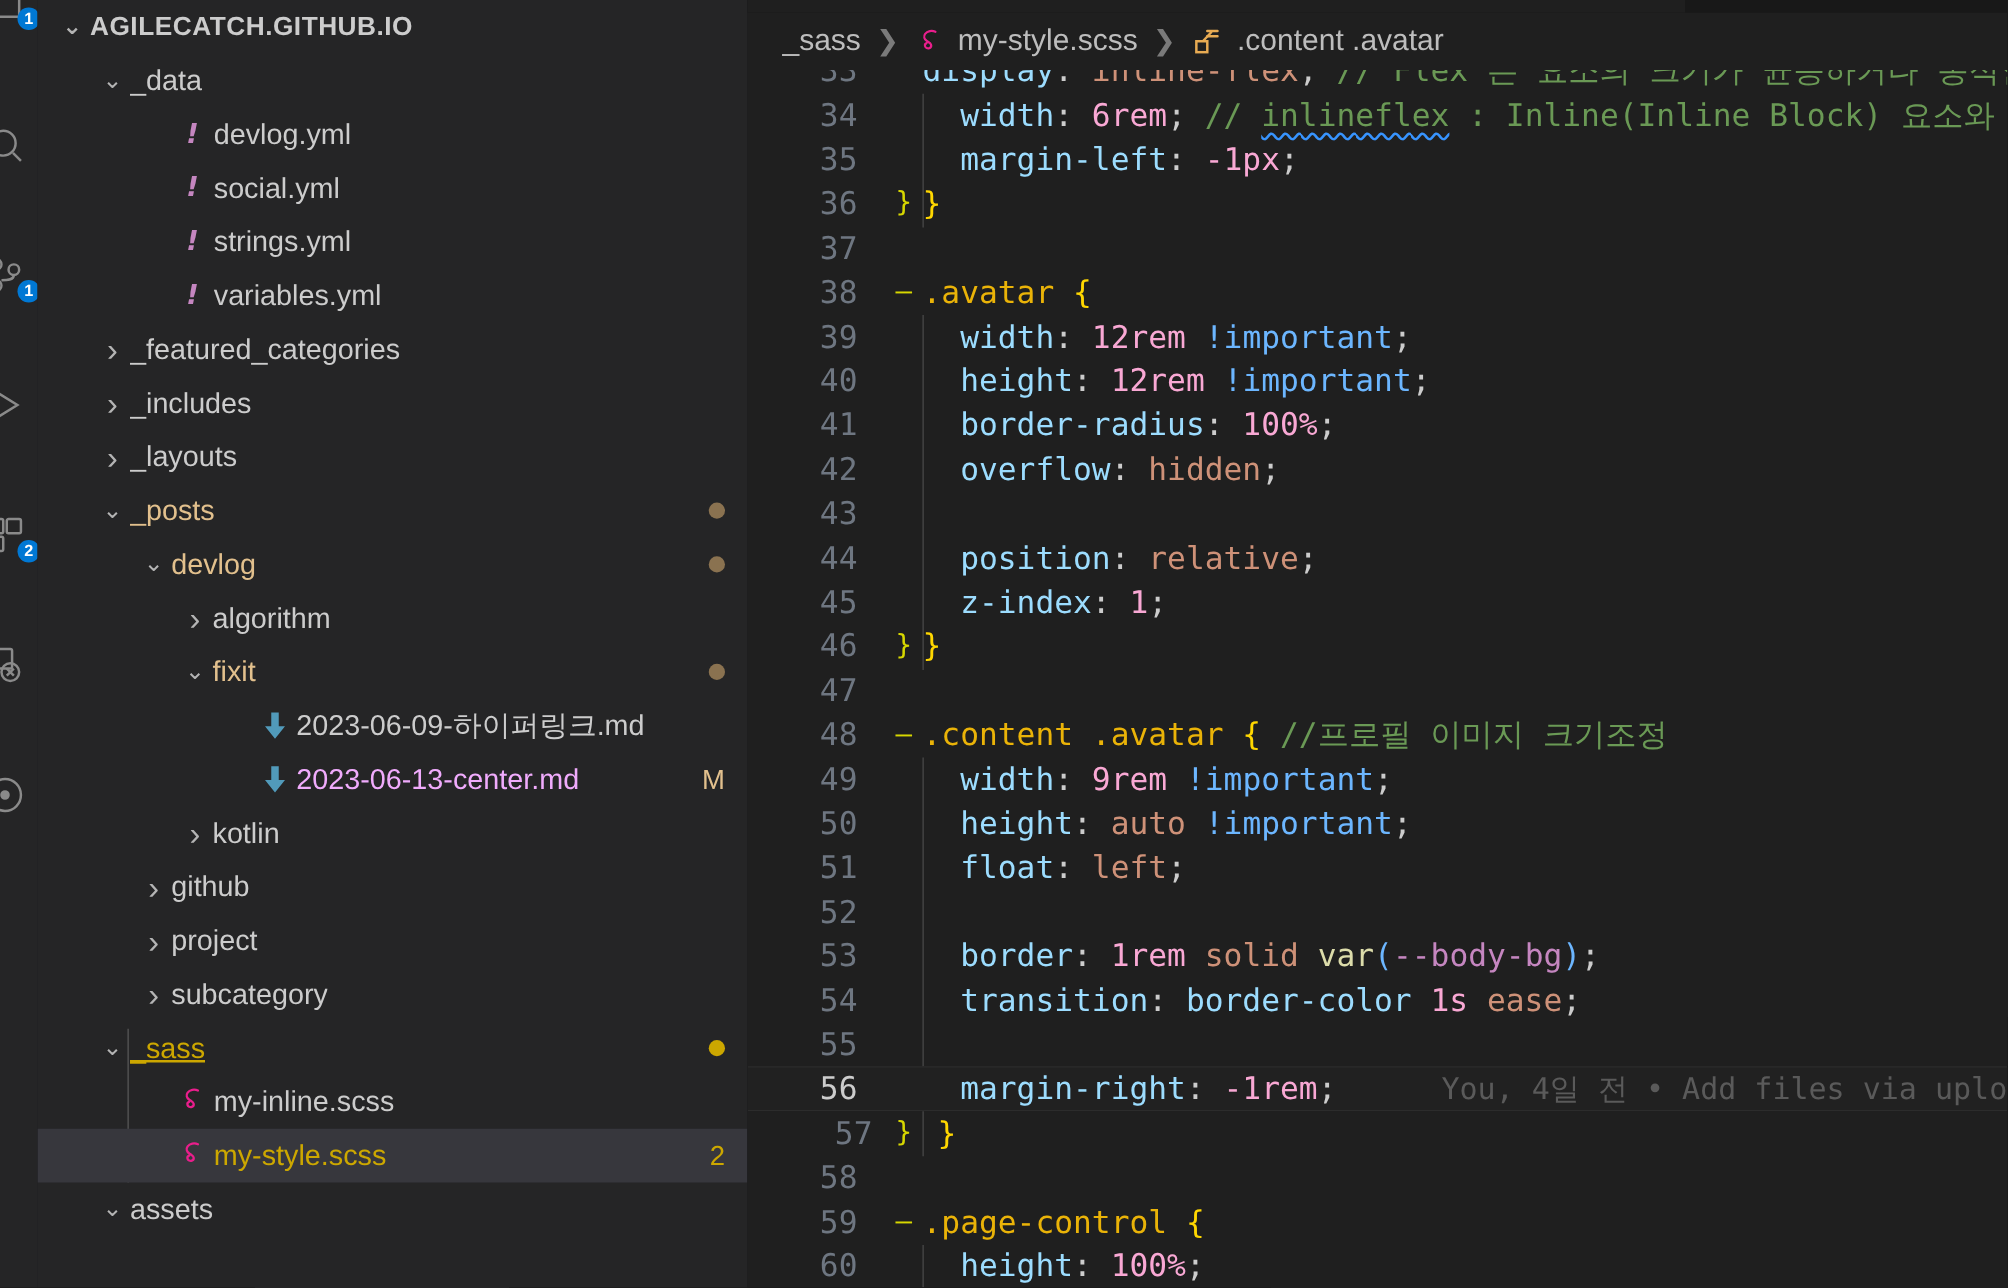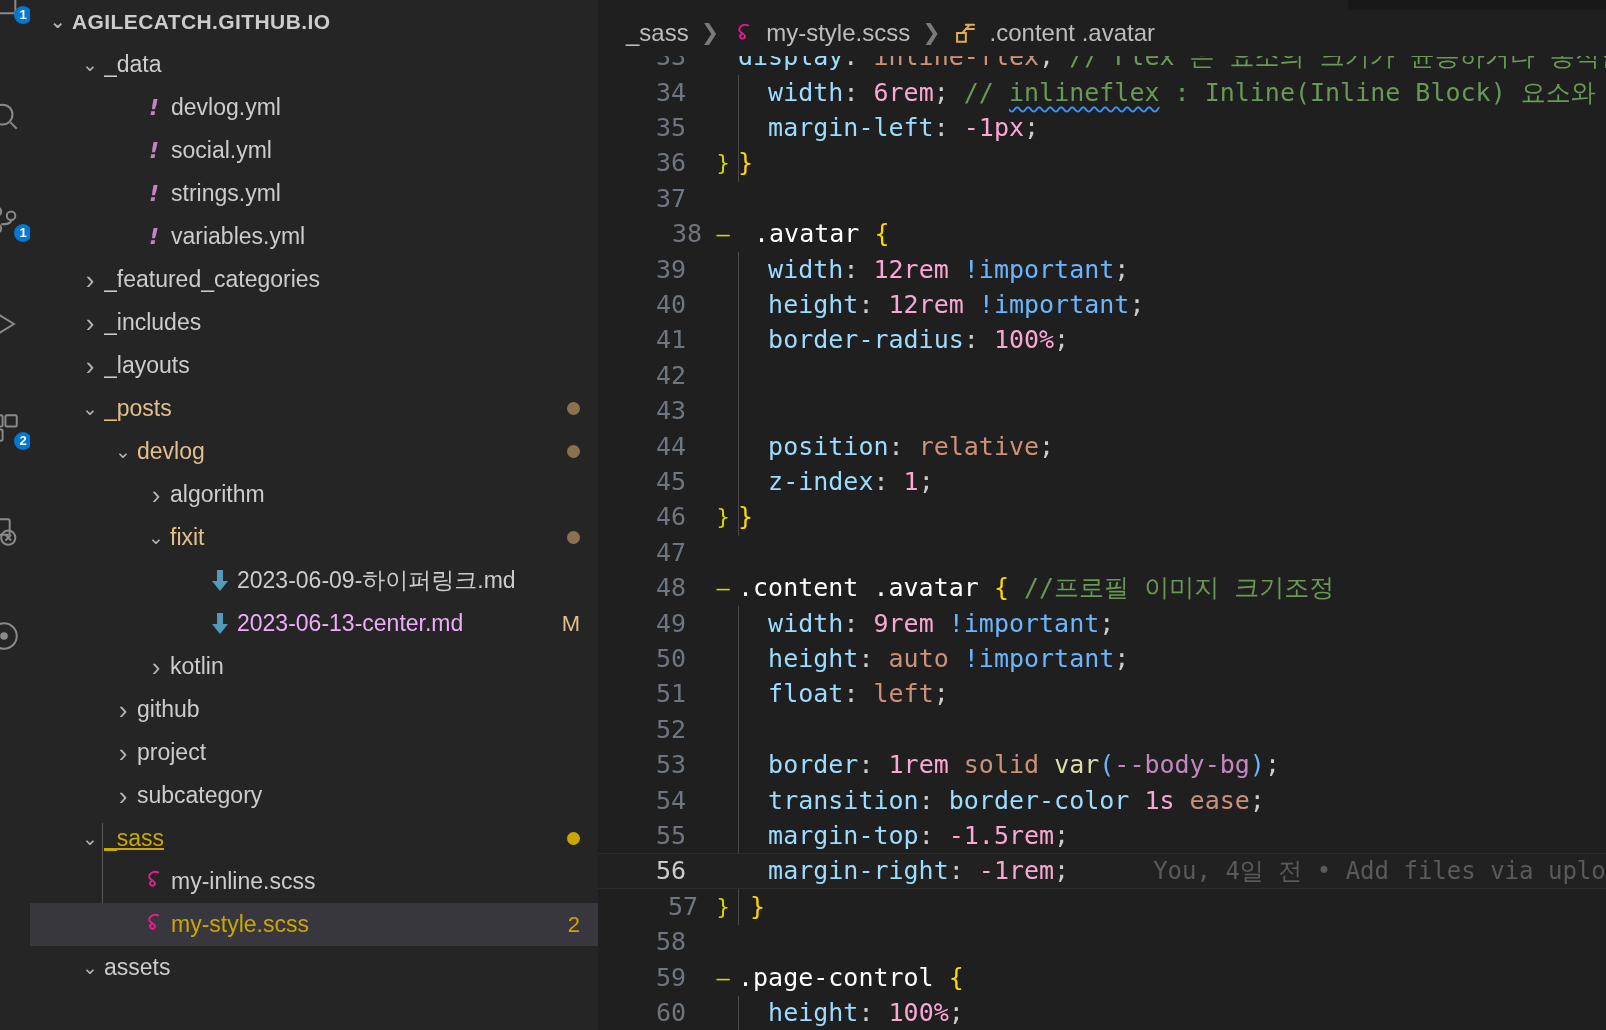--- a/index.html
+++ b/index.html
@@ -184,21 +184,21 @@
 
   
   .code-guide {
     position: absolute;
     left: 140px;
     width: 1px;
     background: #4a4a4a;
   }
 
   
-  .t-sel    { color: #ffffff; }
+  .t-sel    { color: #eab308; }
   .t-prop   { color: #9cdcfe; }
   .t-punc   { color: #cccccc; }
   .t-num    { color: #f9a8d4; }
   .t-kw     { color: #6cb6ff; }
   .t-val    { color: #ce9178; }
   .t-brace  { color: #ffd700; }
   .t-com    { color: #6a9955; }
   .t-varfn  { color: #dcdcaa; }
   .t-dash   { color: #c586c0; }
   .t-paren  { color: #6cb6ff; }
@@ -446,38 +446,38 @@
       <div id="code">
           <div class="code-guide" style="top: 19.47px; height: 106.2px;"></div>
           <div class="code-guide" style="top: 196.47px; height: 283.2px;"></div>
           <div class="code-guide" style="top: 550.47px; height: 318.6px;"></div>
           <div class="code-guide" style="top: 939.87px; height: 35.4px;"></div>
           <div class="code-line" style="position: absolute; left: 0px; right: 0px; top: -17px;"><span class="lnum">33</span><span class="fold"></span><span class="ctext"><span class="t-prop">display</span><span class="t-punc">: </span><span class="t-val">inline-flex</span><span class="t-punc">;</span><span class="t-com"> // Flex 은 요소의 크기가 균등하거나 동적인</span></span></div>
           <div class="code-line" style="position: absolute; left: 0px; right: 0px; top: 18.4px;"><span class="lnum">34</span><span class="fold"></span><span class="ctext"><span class="t-punc">  </span><span class="t-prop">width</span><span class="t-punc">: </span><span class="t-num">6rem</span><span class="t-punc">;</span><span class="t-com"> // </span><span class="t-com squiggle">inlineflex</span><span class="t-com"> : Inline(Inline Block) 요소와 같은</span></span></div>
           <div class="code-line" style="position: absolute; left: 0px; right: 0px; top: 53.8px;"><span class="lnum">35</span><span class="fold"></span><span class="ctext"><span class="t-punc">  </span><span class="t-prop">margin-left</span><span class="t-punc">: </span><span class="t-num">-1px</span><span class="t-punc">;</span></span></div>
           <div class="code-line" style="position: absolute; left: 0px; right: 0px; top: 89.2px;"><span class="lnum">36</span><span class="fold"></span><span class="ctext"><span class="t-brace">}</span></span></div>
           <div class="code-line" style="position: absolute; left: 0px; right: 0px; top: 124.6px;"><span class="lnum">37</span><span class="fold"></span><span class="ctext"></span></div>
-          <div class="code-line" style="position: absolute; left: 16px; right: 0px; top: 160px;"><span class="lnum">38</span><span class="fold"></span><span class="ctext"><span class="t-sel">.avatar</span><span class="t-punc"> </span><span class="t-brace">{</span></span></div>
+          <div class="code-line" style="position: absolute; left: 0px; right: 0px; top: 160px;"><span class="lnum">38</span><span class="fold"></span><span class="ctext"><span class="t-sel">.avatar</span><span class="t-punc"> </span><span class="t-brace">{</span></span></div>
           <div class="code-line" style="position: absolute; left: 0px; right: 0px; top: 195.4px;"><span class="lnum">39</span><span class="fold"></span><span class="ctext"><span class="t-punc">  </span><span class="t-prop">width</span><span class="t-punc">: </span><span class="t-num">12rem</span><span class="t-punc"> </span><span class="t-kw">!important</span><span class="t-punc">;</span></span></div>
           <div class="code-line" style="position: absolute; left: 0px; right: 0px; top: 230.8px;"><span class="lnum">40</span><span class="fold"></span><span class="ctext"><span class="t-punc">  </span><span class="t-prop">height</span><span class="t-punc">: </span><span class="t-num">12rem</span><span class="t-punc"> </span><span class="t-kw">!important</span><span class="t-punc">;</span></span></div>
           <div class="code-line" style="position: absolute; left: 0px; right: 0px; top: 266.2px;"><span class="lnum">41</span><span class="fold"></span><span class="ctext"><span class="t-punc">  </span><span class="t-prop">border-radius</span><span class="t-punc">: </span><span class="t-num">100%</span><span class="t-punc">;</span></span></div>
-          <div class="code-line" style="position: absolute; left: 0px; right: 0px; top: 301.6px;"><span class="lnum">42</span><span class="fold"></span></div>
+          <div class="code-line" style="position: absolute; left: 0px; right: 0px; top: 301.6px;"><span class="lnum">42</span><span class="fold"></span><span class="ctext"><span class="t-punc">  </span><span class="t-prop">overflow</span><span class="t-punc">: </span><span class="t-val">hidden</span><span class="t-punc">;</span></span></div>
           <div class="code-line" style="position: absolute; left: 0px; right: 0px; top: 337px;"><span class="lnum">43</span><span class="fold"></span></div>
           <div class="code-line" style="position: absolute; left: 0px; right: 0px; top: 372.4px;"><span class="lnum">44</span><span class="fold"></span><span class="ctext"><span class="t-punc">  </span><span class="t-prop">position</span><span class="t-punc">: </span><span class="t-val">relative</span><span class="t-punc">;</span></span></div>
           <div class="code-line" style="position: absolute; left: 0px; right: 0px; top: 407.8px;"><span class="lnum">45</span><span class="fold"></span><span class="ctext"><span class="t-punc">  </span><span class="t-prop">z-index</span><span class="t-punc">: </span><span class="t-num">1</span><span class="t-punc">;</span></span></div>
           <div class="code-line" style="position: absolute; left: 0px; right: 0px; top: 443.2px;"><span class="lnum">46</span><span class="fold"></span><span class="ctext"><span class="t-brace">}</span></span></div>
           <div class="code-line" style="position: absolute; left: 0px; right: 0px; top: 478.6px;"><span class="lnum">47</span><span class="fold"></span><span class="ctext"></span></div>
           <div class="code-line" style="position: absolute; left: 0px; right: 0px; top: 514px;"><span class="lnum">48</span><span class="fold"></span><span class="ctext"><span class="t-sel">.content .avatar</span><span class="t-punc"> </span><span class="t-brace">{</span><span class="t-com"> //프로필 이미지 크기조정</span></span></div>
           <div class="code-line" style="position: absolute; left: 0px; right: 0px; top: 549.4px;"><span class="lnum">49</span><span class="fold"></span><span class="ctext"><span class="t-punc">  </span><span class="t-prop">width</span><span class="t-punc">: </span><span class="t-num">9rem</span><span class="t-punc"> </span><span class="t-kw">!important</span><span class="t-punc">;</span></span></div>
           <div class="code-line" style="position: absolute; left: 0px; right: 0px; top: 584.8px;"><span class="lnum">50</span><span class="fold"></span><span class="ctext"><span class="t-punc">  </span><span class="t-prop">height</span><span class="t-punc">: </span><span class="t-val">auto</span><span class="t-punc"> </span><span class="t-kw">!important</span><span class="t-punc">;</span></span></div>
           <div class="code-line" style="position: absolute; left: 0px; right: 0px; top: 620.2px;"><span class="lnum">51</span><span class="fold"></span><span class="ctext"><span class="t-punc">  </span><span class="t-prop">float</span><span class="t-punc">: </span><span class="t-val">left</span><span class="t-punc">;</span></span></div>
           <div class="code-line" style="position: absolute; left: 0px; right: 0px; top: 655.6px;"><span class="lnum">52</span><span class="fold"></span></div>
           <div class="code-line" style="position: absolute; left: 0px; right: 0px; top: 691px;"><span class="lnum">53</span><span class="fold"></span><span class="ctext"><span class="t-punc">  </span><span class="t-prop">border</span><span class="t-punc">: </span><span class="t-num">1rem</span><span class="t-punc"> </span><span class="t-val">solid</span><span class="t-punc"> </span><span class="t-varfn">var</span><span class="t-paren">(</span><span class="t-dash">--body-bg</span><span class="t-paren">)</span><span class="t-punc">;</span></span></div>
           <div class="code-line" style="position: absolute; left: 0px; right: 0px; top: 726.4px;"><span class="lnum">54</span><span class="fold"></span><span class="ctext"><span class="t-punc">  </span><span class="t-prop">transition</span><span class="t-punc">: </span><span class="t-prop">border-color</span><span class="t-punc"> </span><span class="t-num">1s</span><span class="t-punc"> </span><span class="t-val">ease</span><span class="t-punc">;</span></span></div>
-          <div class="code-line" style="position: absolute; left: 0px; right: 0px; top: 761.8px;"><span class="lnum">55</span><span class="fold"></span><span class="ctext"><span class="t-punc">  </span><span class="t-prop">margin-top</span><span class="t-punc">: </span><span class="t-num">-1.5rem</span><span class="t-punc">;</span></span></div>
+          <div class="code-line" style="position: absolute; left: 0px; right: 0px; top: 761.8px;"><span class="lnum">55</span><span class="fold"></span></div>
           <div class="code-line active-line" style="position: absolute; left: 0px; right: 0px; top: 797.2px;"><span class="lnum">56</span><span class="fold"></span><span class="ctext"><span class="t-punc">  </span><span class="t-prop">margin-right</span><span class="t-punc">: </span><span class="t-num">-1rem</span><span class="t-punc">;</span></span><span class="blame">You, 4일 전 • Add files via uploa</span></div>
           <div class="code-line" style="position: absolute; left: 12px; right: 0px; top: 832.6px;"><span class="lnum">57</span><span class="fold"></span><span class="ctext"><span class="t-brace">}</span></span></div>
           <div class="code-line" style="position: absolute; left: 0px; right: 0px; top: 868px;"><span class="lnum">58</span><span class="fold"></span><span class="ctext"></span></div>
           <div class="code-line" style="position: absolute; left: 0px; right: 0px; top: 903.4px;"><span class="lnum">59</span><span class="fold"></span><span class="ctext"><span class="t-sel">.page-control</span><span class="t-punc"> </span><span class="t-brace">{</span></span></div>
           <div class="code-line" style="position: absolute; left: 0px; right: 0px; top: 938.8px;"><span class="lnum">60</span><span class="fold"></span><span class="ctext"><span class="t-punc">  </span><span class="t-prop">height</span><span class="t-punc">: </span><span class="t-num">100%</span><span class="t-punc">;</span></span></div>
           <span style="position: absolute; left: 112px; top: 89.2px; height: 35.4px; width: 26px; display: flex; align-items: center; justify-content: center; color: rgb(215, 215, 0); font-family: &quot;DejaVu Sans Mono&quot;, monospace; font-size: 22px;">}</span>
           <span style="position: absolute; left: 112px; top: 160px; height: 35.4px; width: 26px; display: flex; align-items: center; justify-content: center; color: rgb(215, 215, 0); font-family: &quot;DejaVu Sans Mono&quot;, monospace; font-size: 22px;">‒</span>
           <span style="position: absolute; left: 112px; top: 443.2px; height: 35.4px; width: 26px; display: flex; align-items: center; justify-content: center; color: rgb(215, 215, 0); font-family: &quot;DejaVu Sans Mono&quot;, monospace; font-size: 22px;">}</span>
           <span style="position: absolute; left: 112px; top: 514px; height: 35.4px; width: 26px; display: flex; align-items: center; justify-content: center; color: rgb(215, 215, 0); font-family: &quot;DejaVu Sans Mono&quot;, monospace; font-size: 22px;">‒</span>
           <span style="position: absolute; left: 112px; top: 832.6px; height: 35.4px; width: 26px; display: flex; align-items: center; justify-content: center; color: rgb(215, 215, 0); font-family: &quot;DejaVu Sans Mono&quot;, monospace; font-size: 22px;">}</span>

